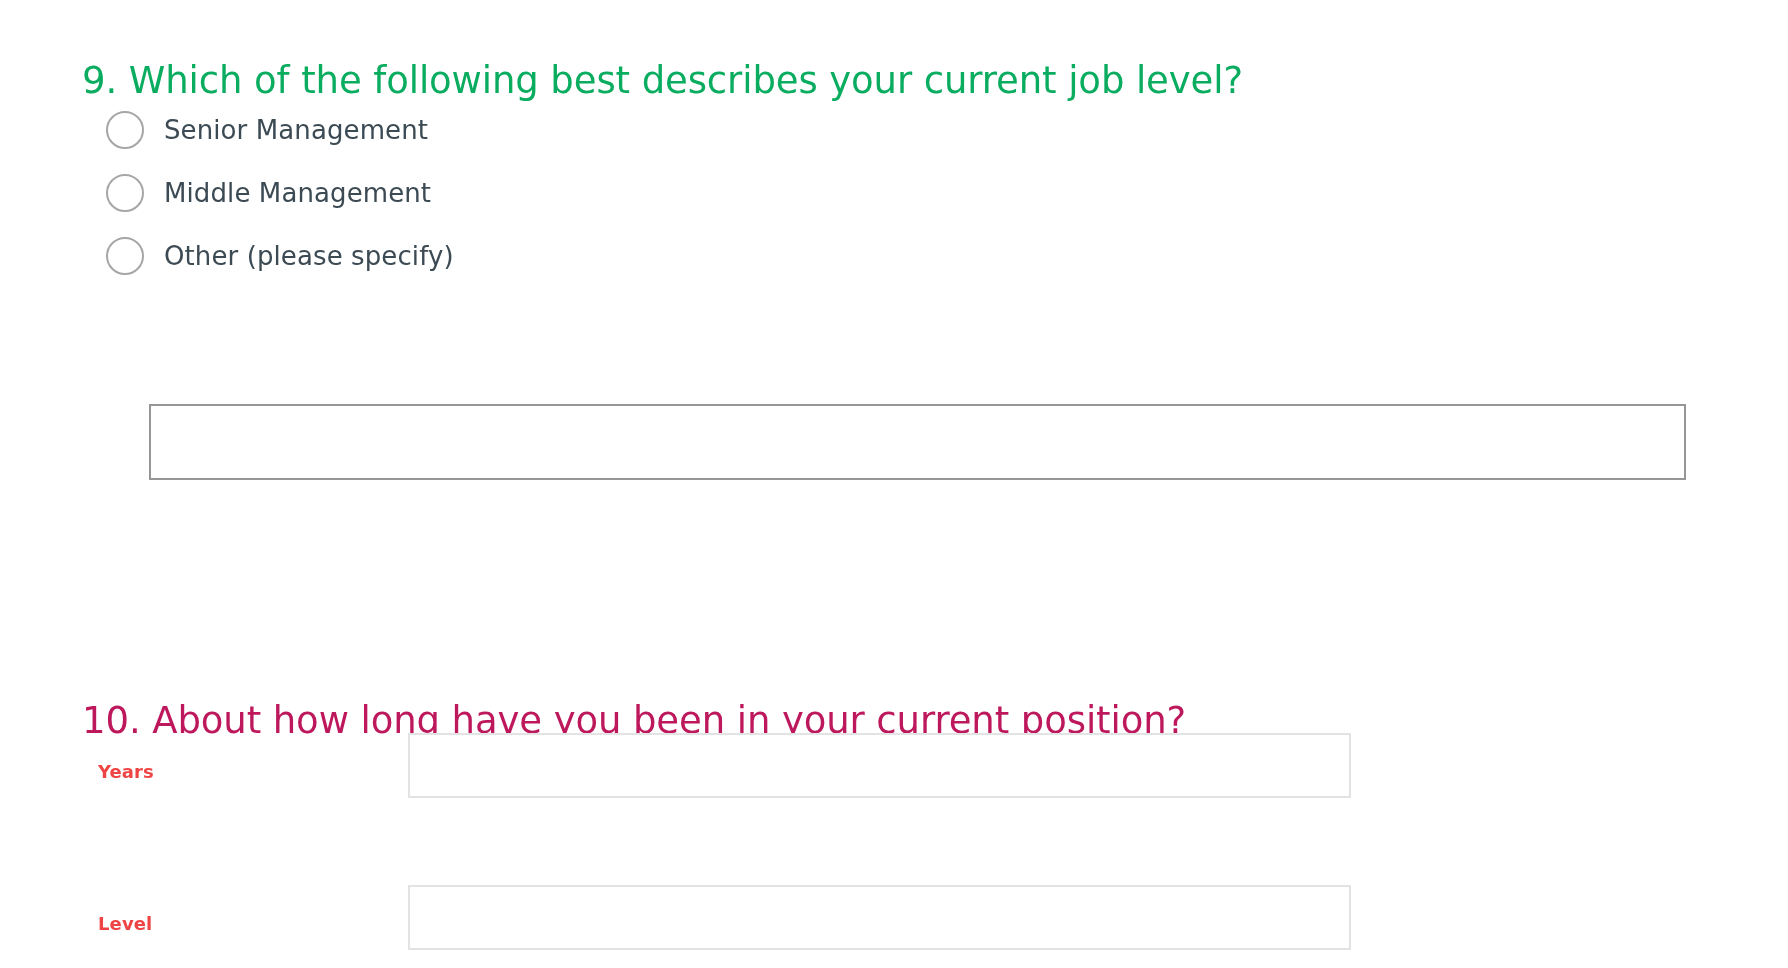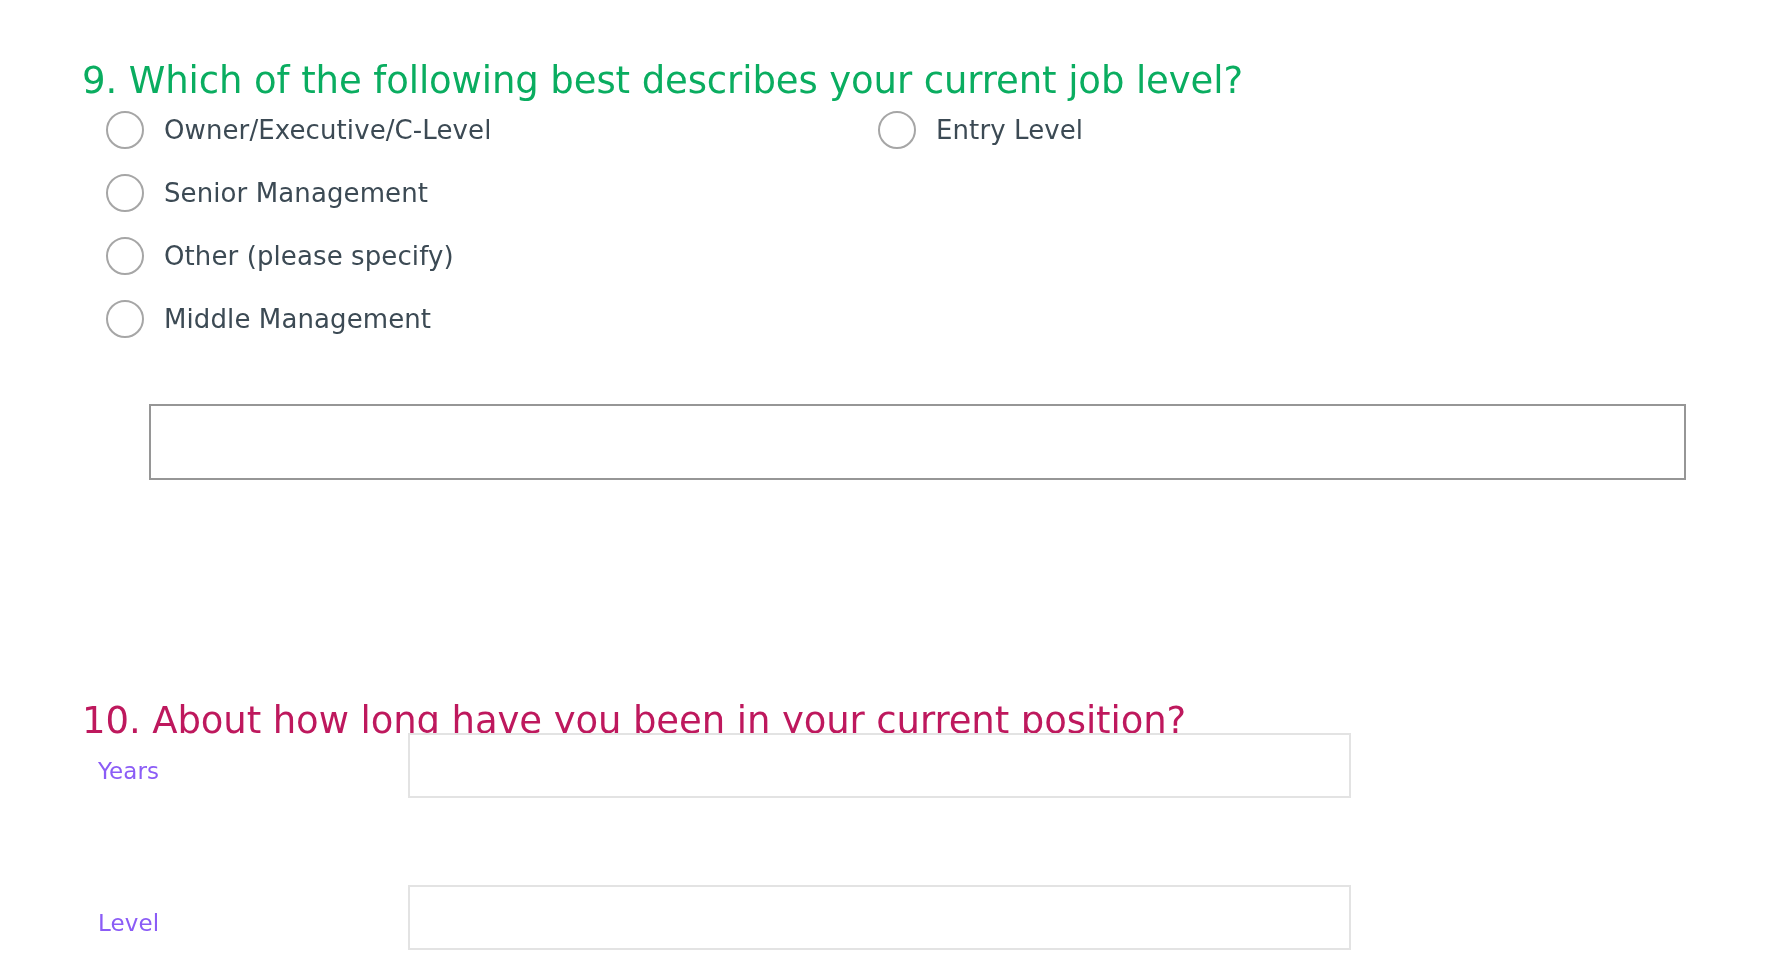--- a/index.html
+++ b/index.html
@@ -114,23 +114,23 @@
     height: 76px;
     margin-bottom: 0;
   }
   .q10-row + .q10-row { margin-top: 0px; }
 
   .q10-label {
     position: absolute;
     left: 58px;
     top: 50%;
     transform: translateY(-50%);
-    font-size: 23px;
-    font-weight: 400;
-    color: #8b5cf6;
+    font-size: 18px;
+    font-weight: 700;
+    color: #ef4444;
     white-space: nowrap;
     letter-spacing: 0.1px;
   }
   .q10-input {
     position: absolute;
     left: 368px;
     top: 0;
     width: 943px;
     height: 65px;
     border: 2px solid #e3e3e3;
@@ -151,49 +151,41 @@
 <div class="survey-page">
 
   <section class="question-block" id="q9-block">
 
     <h2 class="question-title">9. Which of the following best describes your current job level?</h2>
 
     <div class="options-grid">
 
       <div class="option-column" id="option-column-left">
 
-        <label class="option-row">
-          <span class="radio-circle"></span>
-          <span class="option-label">Owner/Executive/C-Level</span>
-        </label>
 
         <label class="option-row">
           <span class="radio-circle"></span>
           <span class="option-label">Senior Management</span>
         </label>
 
         <label class="option-row">
           <span class="radio-circle"></span>
+          <span class="option-label">Middle Management</span>
+        </label>
+
+        <label class="option-row">
+          <span class="radio-circle"></span>
           <span class="option-label">Other (please specify)</span>
         </label>
 
-        <label class="option-row">
-          <span class="radio-circle"></span>
-          <span class="option-label">Middle Management</span>
-        </label>
-
       </div>
 
       <div class="option-column" id="option-column-right">
 
 
-        <label class="option-row">
-          <span class="radio-circle"></span>
-          <span class="option-label">Entry Level</span>
-        </label>
 
       </div>
 
     </div>
 
     <input class="other-input" type="text" placeholder="" style="">
 
   </section>
 
   <section class="question-block" id="q10-block">

